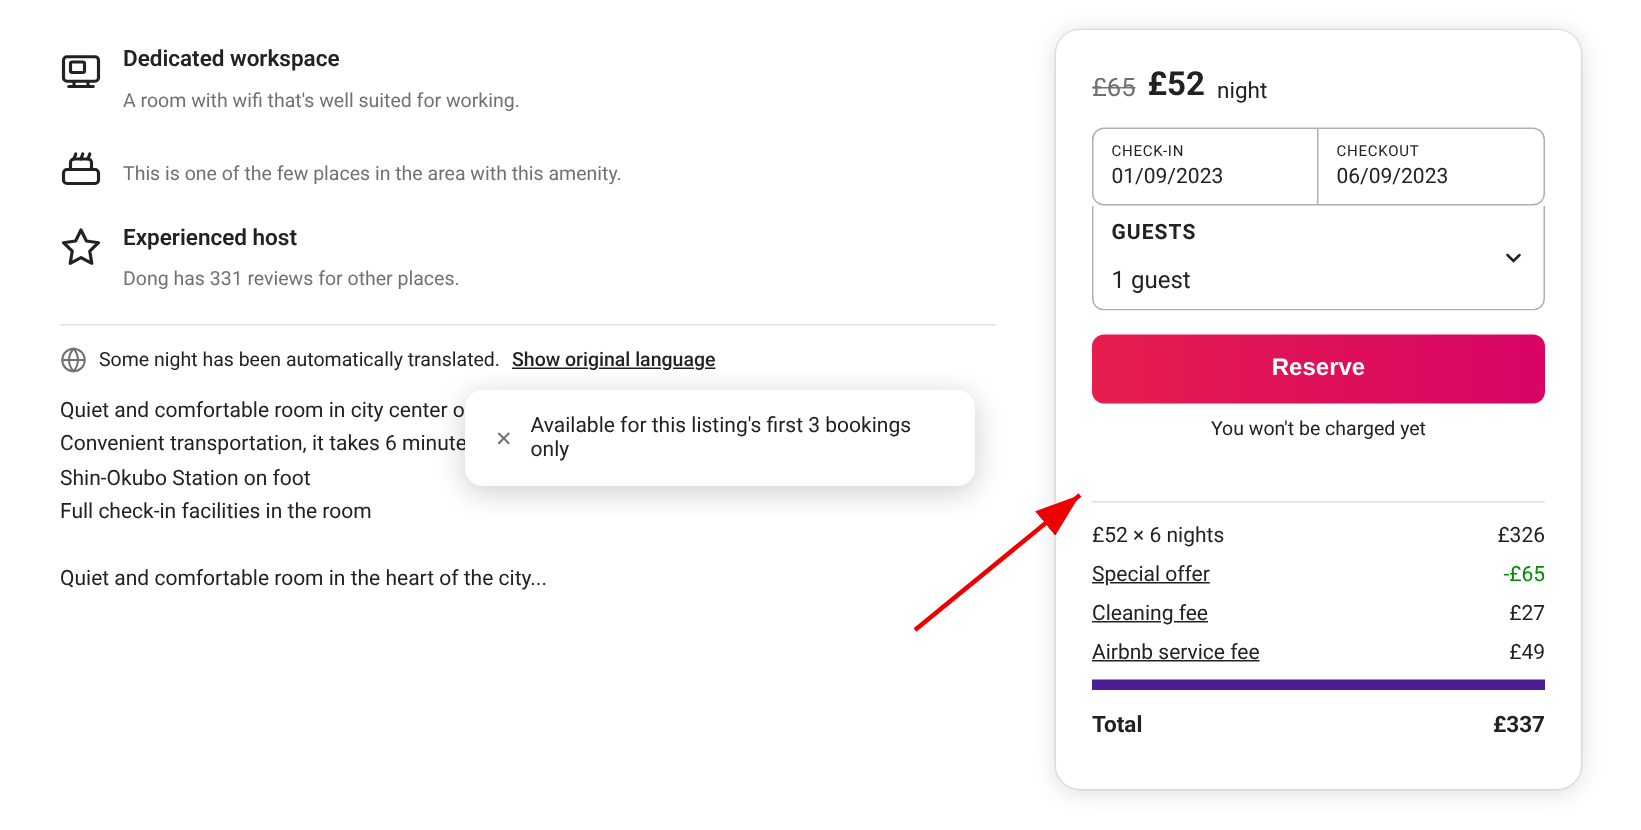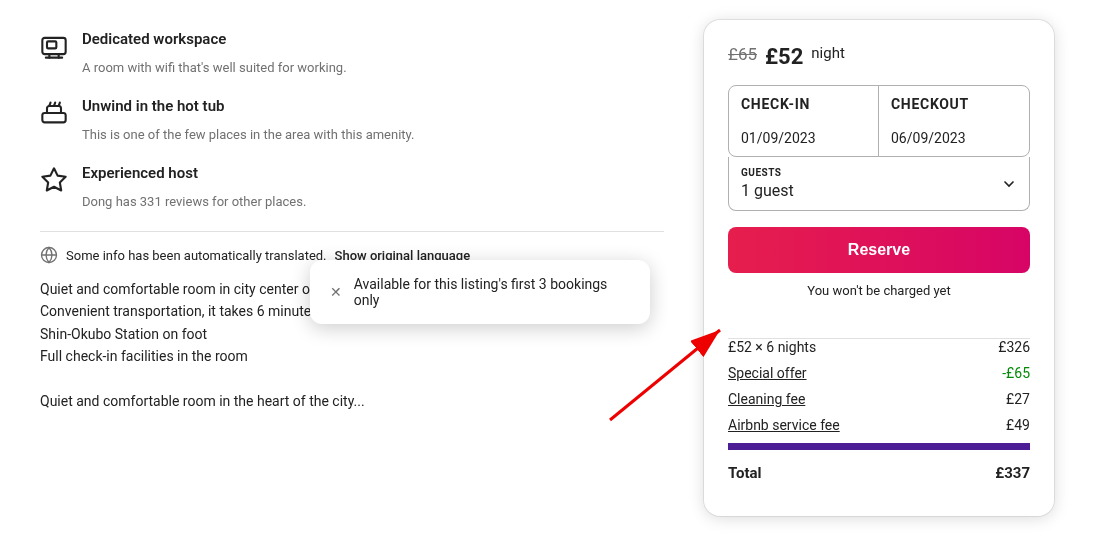--- a/index.html
+++ b/index.html
@@ -84,21 +84,21 @@
       border-radius: 16px;
       box-shadow: 0 2px 16px rgba(0,0,0,0.15), 0 0 0 1px rgba(0,0,0,0.08);
       padding: 24px;
       position: relative;
       align-self: flex-start;
       margin-top: 0;
     }
 
     .price-header {
       display: flex;
-      align-items: flex-start;
+      align-items: flex-end;
       gap: 8px;
       margin-bottom: 16px;
     }
 
     .price-original {
       font-size: 17px;
       color: #717171;
       text-decoration: line-through;
     }
 
@@ -126,25 +126,25 @@
     .date-cell {
       padding: 10px 12px;
       border-right: 1px solid #b0b0b0;
     }
 
     .date-cell:last-child {
       border-right: none;
     }
 
     .date-label {
-      font-size: 14px;
-      font-weight: 700;
+      font-size: 10px;
+      font-weight: 400;
       color: #222;
       letter-spacing: 0.05em;
-      margin-bottom: 18px;
+      margin-bottom: 3px;
       text-transform: uppercase;
     }
 
     .date-value {
       font-size: 14px;
       color: #222;
     }
 
     .guests-cell {
       padding: 10px 12px;
@@ -152,26 +152,26 @@
       border-top: none;
       border-radius: 0 0 8px 8px;
       display: flex;
       justify-content: space-between;
       align-items: center;
       margin-bottom: 16px;
     }
 
     .guests-content {}
     .guests-label {
-      font-size: 10px;
+      font-size: 14px;
       font-weight: 700;
       color: #222;
       letter-spacing: 0.05em;
       text-transform: uppercase;
-      margin-bottom: 3px;
+      margin-bottom: 14px;
     }
 
     .guests-value {
       font-size: 16px;
       color: #222;
     }
 
     .chevron-down {
       width: 16px;
       height: 16px;
@@ -193,20 +193,21 @@
 
     .no-charge-text {
       text-align: center;
       font-size: 13px;
       color: #222;
       margin-bottom: 16px;
     }
 
     .price-breakdown {
       border-top: 1px solid #e0e0e0;
+      padding-top: 14px;
       margin-top: 40px;
     }
 
     .breakdown-row {
       display: flex;
       justify-content: space-between;
       align-items: center;
       margin-bottom: 10px;
       font-size: 14px;
     }
@@ -295,21 +296,20 @@
       <div class="feature-icon">
         <svg viewBox="0 0 24 24" fill="none" stroke="#222" stroke-width="1.8" stroke-linecap="round" stroke-linejoin="round">
           <rect x="2" y="12" width="20" height="8" rx="2"></rect>
           <path d="M6 12V8a2 2 0 0 1 2-2h8a2 2 0 0 1 2 2v4"></path>
           <path d="M8 6c0-1 1-2 1-3"></path>
           <path d="M12 6c0-1 1-2 1-3"></path>
           <path d="M16 6c0-1 1-2 1-3"></path>
         </svg>
       </div>
       <div class="feature-text">
-        <h3>Unwind in the hot tub</h3>
         <p>This is one of the few places in the area with this amenity.</p>
       </div>
     </div>
 
     <div class="feature-item">
       <div class="feature-icon">
         <svg viewBox="0 0 24 24" fill="none" stroke="#222" stroke-width="1.8" stroke-linecap="round" stroke-linejoin="round">
           <polygon points="12 2 15.09 8.26 22 9.27 17 14.14 18.18 21.02 12 17.77 5.82 21.02 7 14.14 2 9.27 8.91 8.26 12 2"></polygon>
         </svg>
       </div>
@@ -319,21 +319,21 @@
       </div>
     </div>
 
     <div style="border-top: 1px solid #e0e0e0; margin: 10px 0 14px 0;"></div>
 
     <div class="translation-notice">
       <svg width="18" height="18" viewBox="0 0 24 24" fill="none" stroke="#717171" stroke-width="1.8">
         <circle cx="12" cy="12" r="10"></circle>
         <path d="M2 12h20M12 2a15.3 15.3 0 0 1 4 10 15.3 15.3 0 0 1-4 10 15.3 15.3 0 0 1-4-10 15.3 15.3 0 0 1 4-10z"></path>
       </svg>
-      <span>Some info has been automatically translated.</span>
+      <span>Some night has been automatically translated.</span>
       <a href="#">Show original language</a>
     </div>
 
     <div class="description-text">
       <p>Quiet and comfortable room in city center of city</p>
       <p>Convenient transportation, it takes 6 minutes to Okubo Station on foot, 10 minutes to</p>
       <p>Shin-Okubo Station on foot</p>
       <p>Full check-in facilities in the room</p>
       <br>
       <p>Quiet and comfortable room in the heart of the city...</p>

